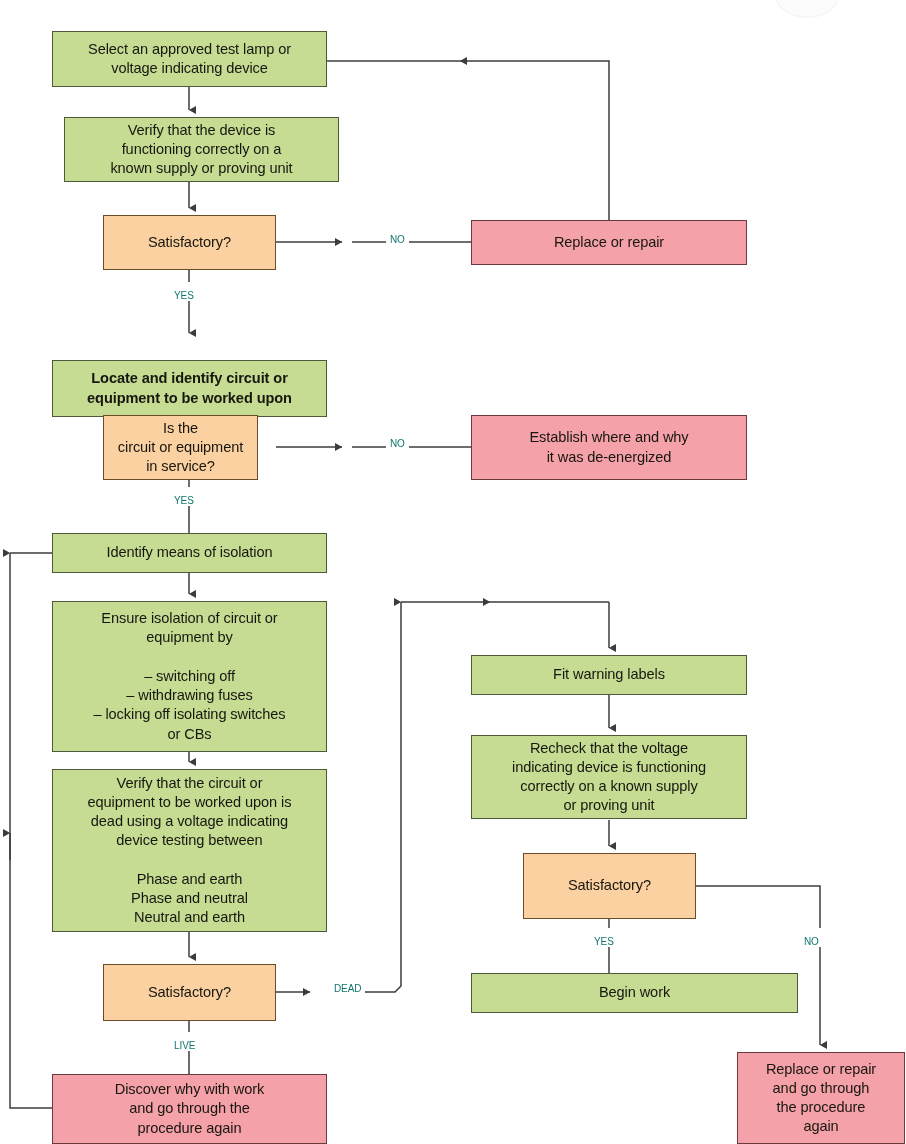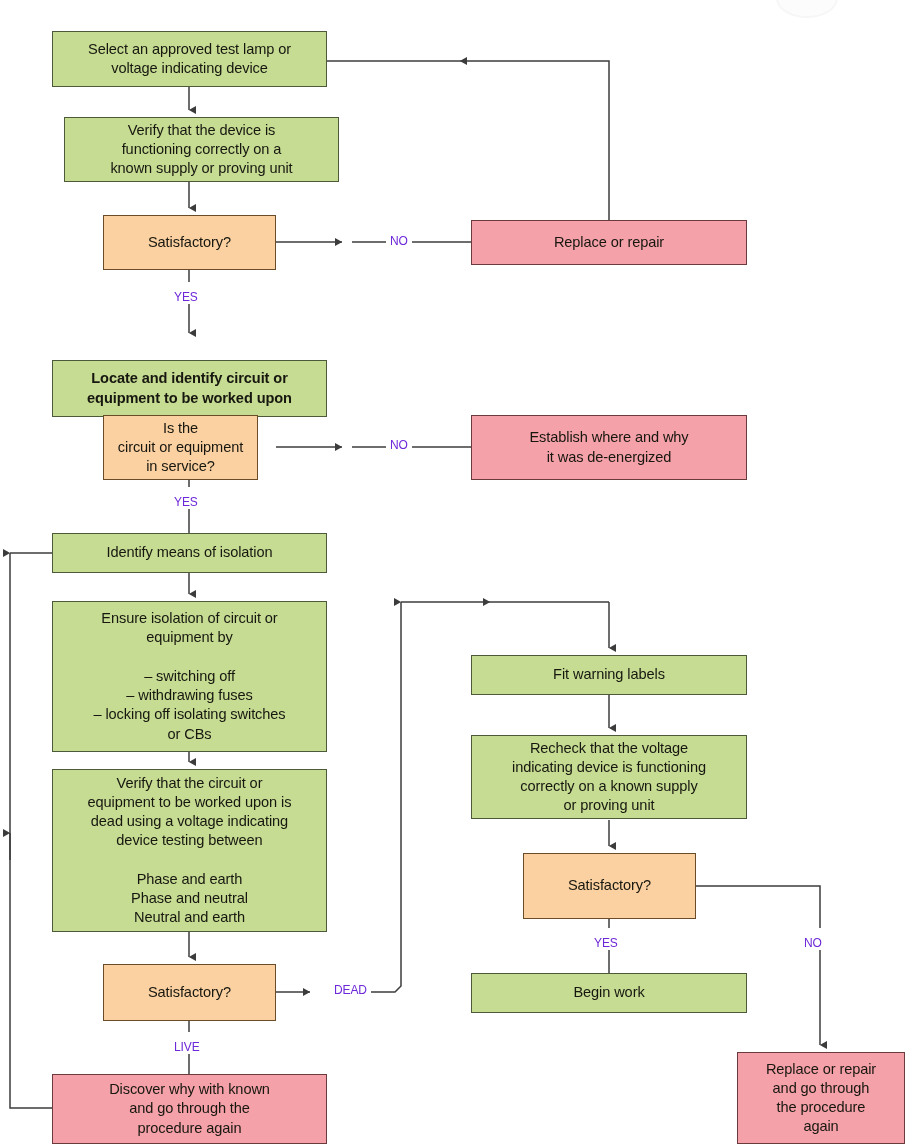--- a/index.html
+++ b/index.html
@@ -40,22 +40,22 @@
     white-space: pre-line;
     padding: 2px 6px;
     letter-spacing: -0.1px;
   }
   .node.process  { background: #c6dc93; border-color: #4c5a3a; }
   .node.decision { background: #fbd1a2; border-color: #6a4d28; }
   .node.terminal { background: #f5a1a9; border-color: #6b3a3c; }
 
   .edge-label {
     position: absolute;
-    font-size: 12px;
-    color: #6d28d9;
+    font-size: 10px;
+    color: #0f766e;
     background: #ffffff;
     padding: 0 4px;
     white-space: nowrap;
     letter-spacing: -0.1px;
   }
   .watermark {
     position: absolute;
     border-radius: 50%;
     border: 2px solid #f0f0f0;
     background: #fbfbfb;
@@ -165,30 +165,30 @@
 or CBs</div>
       <div class="node process" style="left: 52px; top: 769px; width: 275px; height: 163px;">Verify that the circuit or
 equipment to be worked upon is
 dead using a voltage indicating
 device testing between
 
 Phase and earth
 Phase and neutral
 Neutral and earth</div>
       <div class="node decision" style="left: 103px; top: 964px; width: 173px; height: 57px;">Satisfactory?</div>
-      <div class="node terminal" style="left: 52px; top: 1074px; width: 275px; height: 70px;">Discover why with known
+      <div class="node terminal" style="left: 52px; top: 1074px; width: 275px; height: 70px;">Discover why with work
 and go through the
 procedure again</div>
       <div class="node process" style="left: 471px; top: 655px; width: 276px; height: 40px;">Fit warning labels</div>
       <div class="node process" style="left: 471px; top: 735px; width: 276px; height: 84px;">Recheck that the voltage
 indicating device is functioning
 correctly on a known supply
 or proving unit</div>
       <div class="node decision" style="left: 523px; top: 853px; width: 173px; height: 66px;">Satisfactory?</div>
-      <div class="node process" style="left: 471px; top: 973px; width: 276px; height: 40px;">Begin work</div>
+      <div class="node process" style="left: 471px; top: 973px; width: 327px; height: 40px;">Begin work</div>
       <div class="node terminal" style="left: 737px; top: 1052px; width: 168px; height: 92px;">Replace or repair
 and go through
 the procedure
 again</div>
     </div>
   <div id="labels-layer">
       <div class="edge-label" style="left: 386px; top: 234px;">NO</div>
       <div class="edge-label" style="left: 170px; top: 290px;">YES</div>
       <div class="edge-label" style="left: 386px; top: 438px;">NO</div>
       <div class="edge-label" style="left: 170px; top: 495px;">YES</div>

